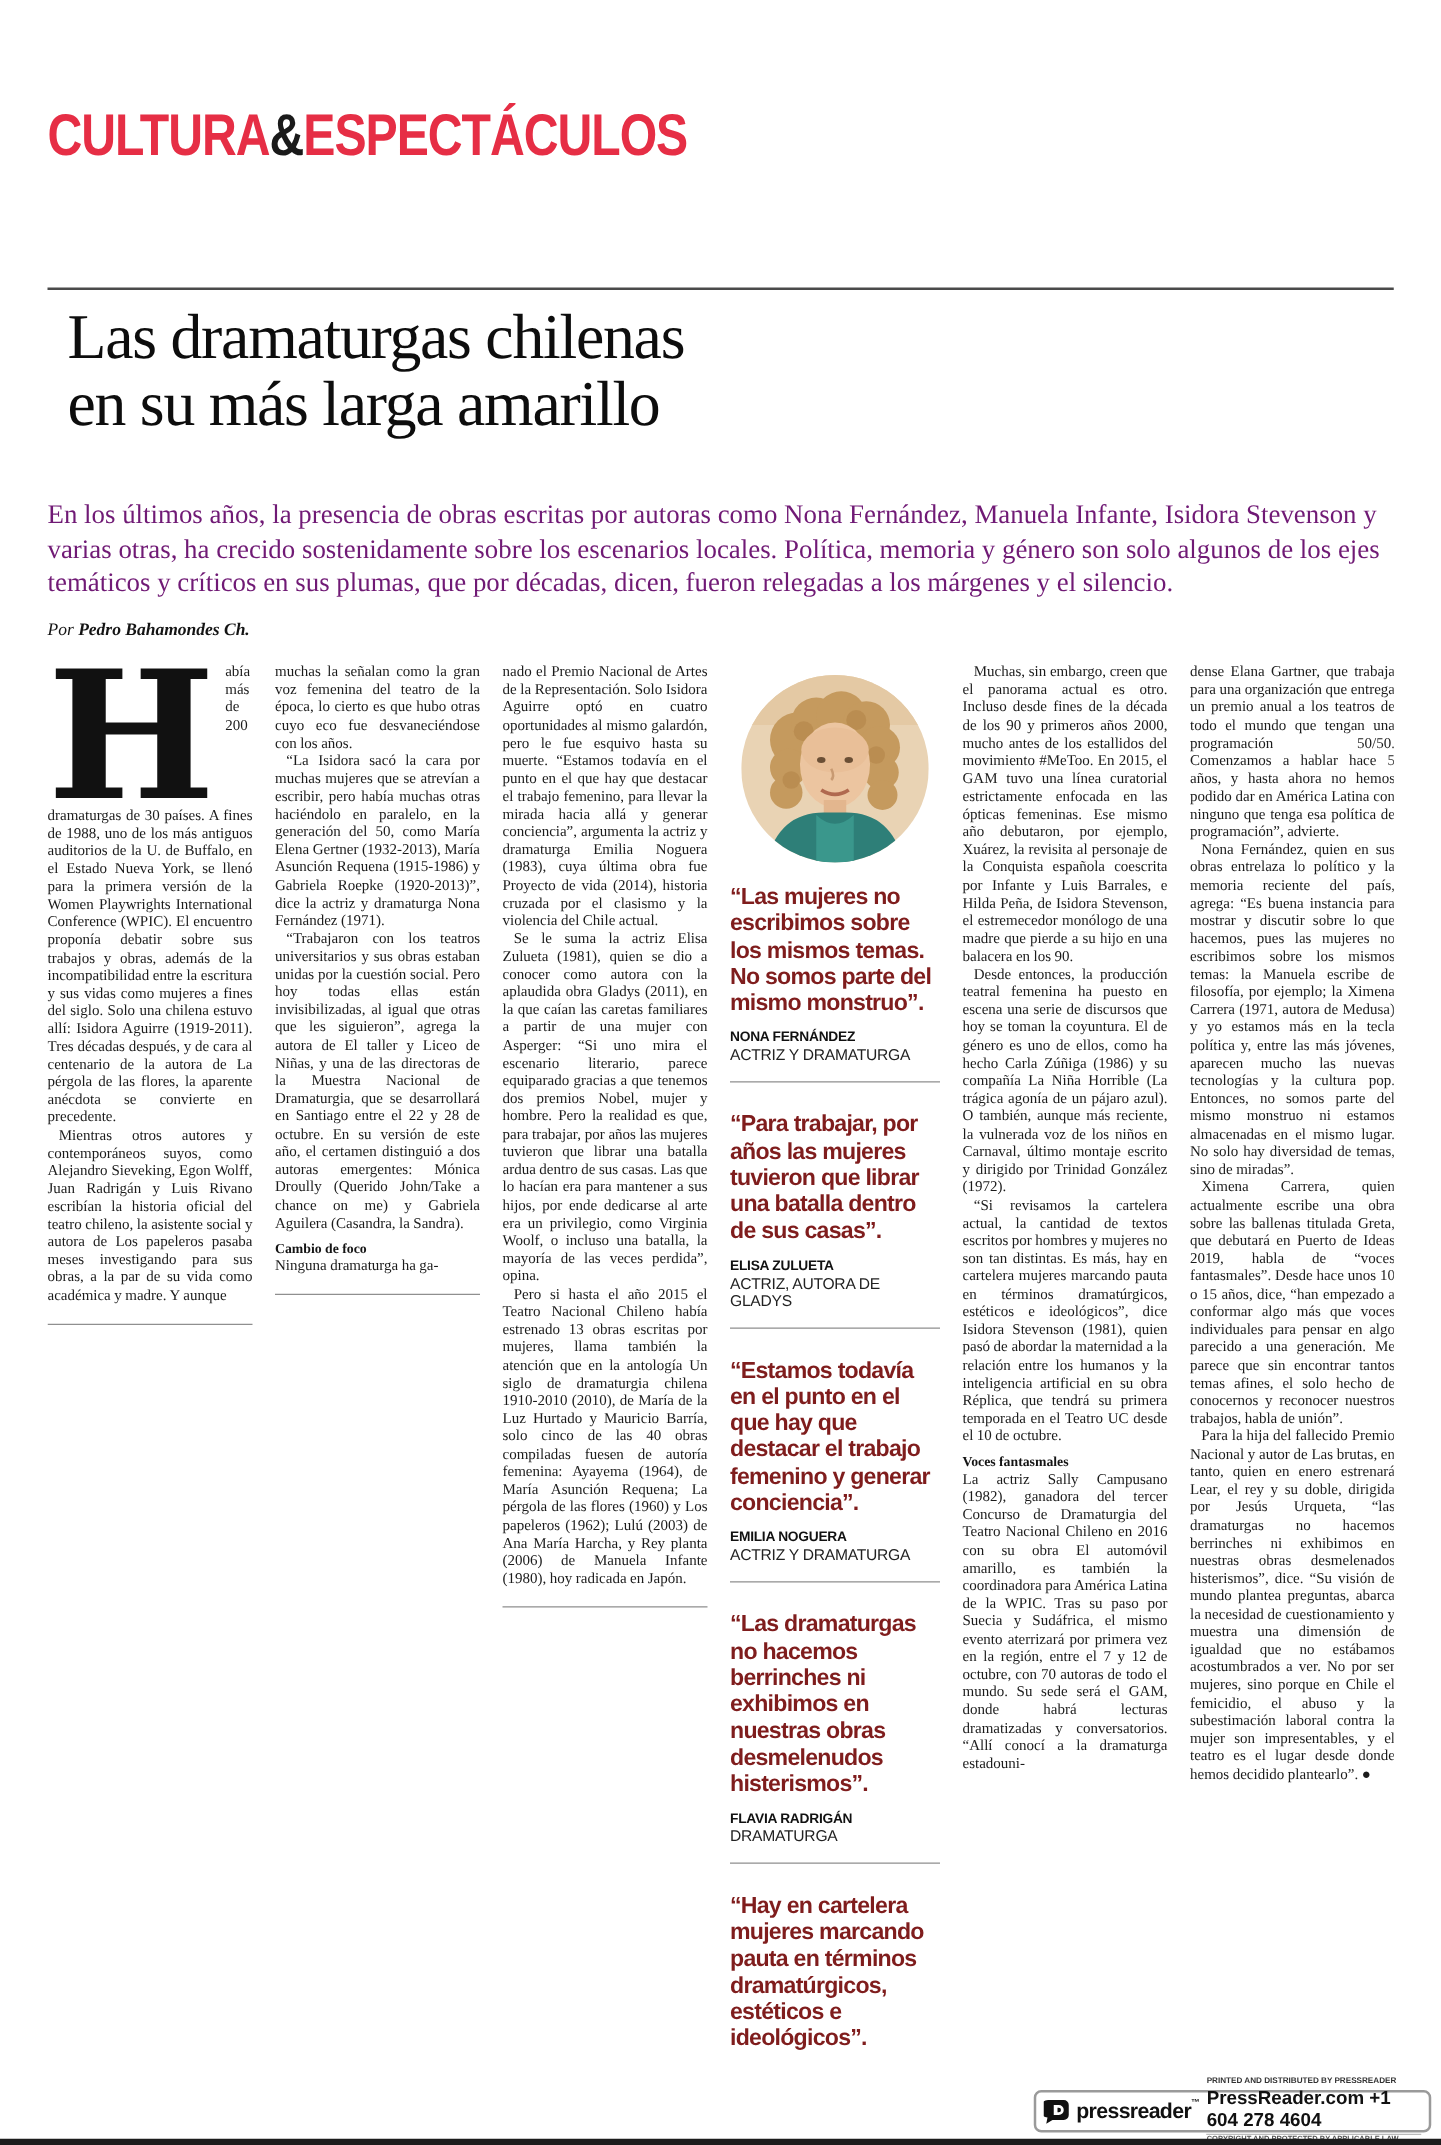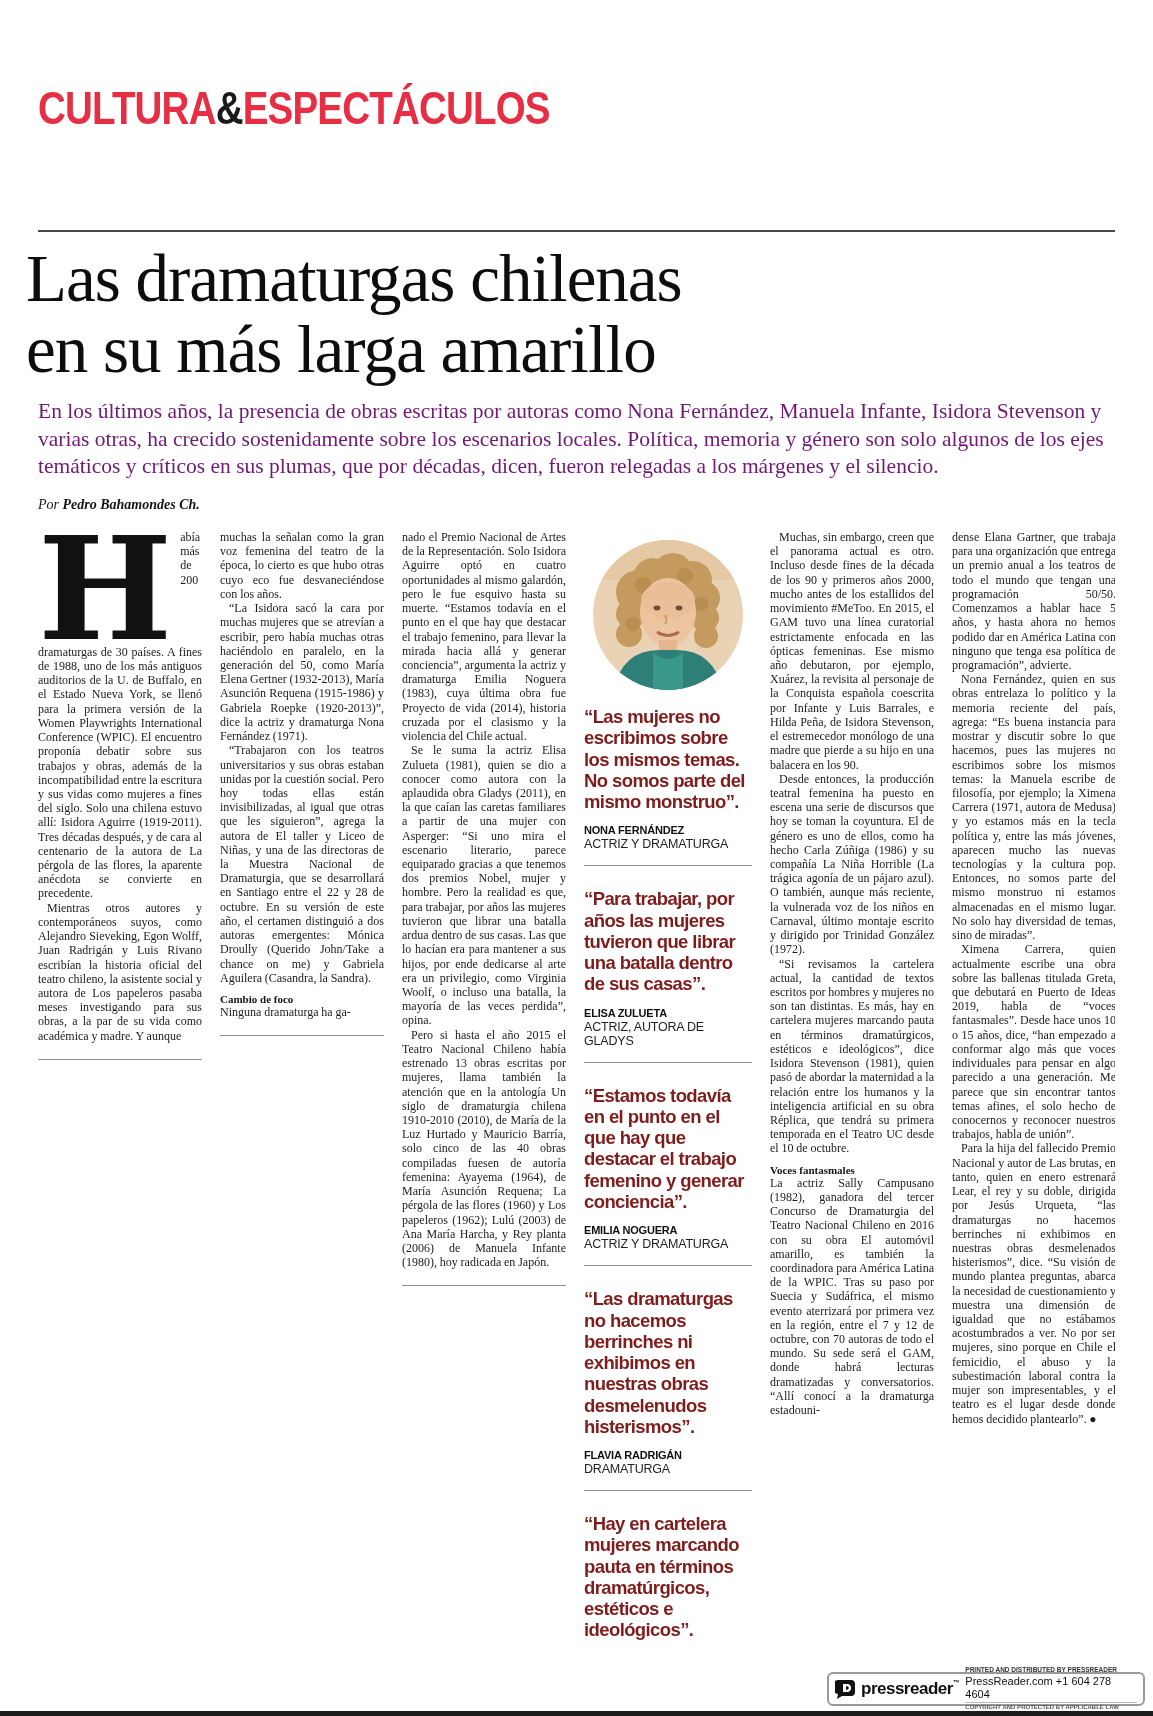--- a/index.html
+++ b/index.html
@@ -21,23 +21,23 @@
     position:absolute; left:38px; top:80px;
     font-family:"Liberation Sans", sans-serif; font-weight:700;
     font-size:47px; letter-spacing:-1px;
     transform:scaleX(0.82); transform-origin:left center; white-space:nowrap;
   }
   .section-title .red { color:#e62e45; }
   .section-title .amp { color:#1a1a1a; }
   
   .headline-rule { position:absolute; left:38px; right:38px; top:230px; border:none; border-top:2.5px solid #4a4a4a; }
   .headline {
-    position:absolute; left:26px; top:243px; width:1080px;
+    position:absolute; left:54px; top:243px; width:1080px;
     font-family:"Liberation Serif", serif; font-weight:400;
-    font-size:67px; line-height:1.06; letter-spacing:-1px; color:#0d0d0d;
+    font-size:51px; line-height:1.06; letter-spacing:-1px; color:#0d0d0d;
   }
   .lede {
     position:absolute; left:38px; top:398px; width:1078px;
     font-size:21.5px; line-height:1.28; color:#701a75;
   }
   .byline { position:absolute; left:38px; top:497px; font-size:14px; font-style:italic; }
   .byline b { font-weight:700; }
   
   .columns {
     position:absolute; left:38px; top:530px; width:1077px; height:1130px;
@@ -79,21 +79,21 @@
   .pr-box {
     position:absolute; right:8px; bottom:10px; width:318px; height:34px;
     border:2px solid #9a9a9a; border-radius:6px; background:#fff;
     display:flex; align-items:center; padding:2px 6px; gap:6px;
   }
   .pr-logo { display:flex; align-items:center; gap:4px; }
   .pr-word { font-family:"Liberation Sans", sans-serif; font-weight:700; font-size:17px; letter-spacing:-0.5px; color:#111; }
   .pr-tm { font-size:7px; vertical-align:top; }
   .pr-lines { font-family:"Liberation Sans", sans-serif; line-height:1.25; margin-left:auto; text-align:left; }
   .pr-l1 { font-size:6.5px; font-weight:700; color:#333; }
-  .pr-l2 { font-size:11px; font-weight:400; color:#111; }
+  .pr-l2 { font-size:15px; font-weight:700; color:#111; }
   .pr-l3 { font-size:6px; font-weight:700; color:#555; border-top:1px solid #bbb; padding-top:1px; }
 </style>
 </head>
 <body>
 
 <div class="page">
 
 
   <div class="section-title">
     <span class="red">CULTURA</span><span class="amp">&amp;</span><span class="red">ESPECTÁCULOS</span>

